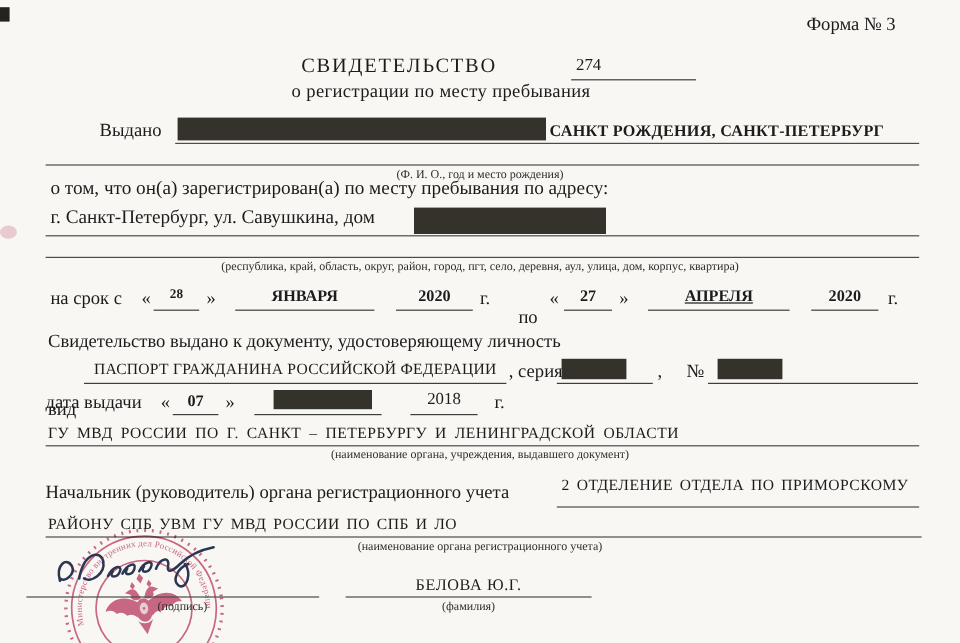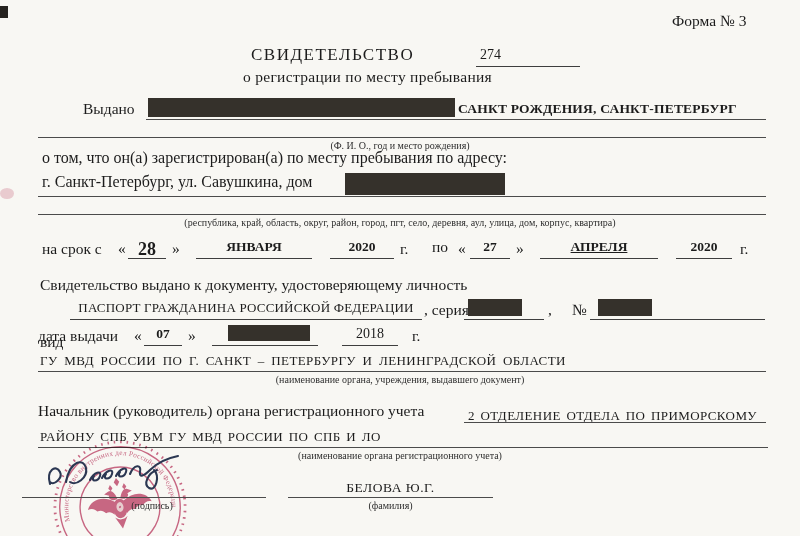--- a/index.html
+++ b/index.html
@@ -48,26 +48,26 @@
 
 <div class="abs t16" style="left:42px;top:149px;">о том, что он(а) зарегистрирован(а) по месту пребывания по адресу:</div>
 <div class="abs t16" style="left:42px;top:173px;">г. Санкт-Петербург, ул. Савушкина, дом</div>
 <div class="redact" style="left:345px;top:173px;width:160px;height:22px;"></div>
 <div class="hline" style="left:38px;top:196px;width:728px;"></div>
 <div class="hline" style="left:38px;top:214px;width:728px;"></div>
 <div class="cap" style="left:100px;top:217px;width:600px;">(республика, край, область, округ, район, город, пгт, село, деревня, аул, улица, дом, корпус, квартира)</div>
 
 <div class="abs t15" style="left:42px;top:240px;">на срок с</div>
 <div class="abs t15" style="left:118px;top:240px;">«</div>
-<span class="blank bold" style="left:128px;top:239px;width:38px;height:19px;font-size:18px;"><span>28</span></span>
+<span class="blank bold" style="left:128px;top:239px;width:38px;height:19px;font-size:11px;"><span>28</span></span>
 <div class="abs t15" style="left:172px;top:240px;">»</div>
 <span class="blank bold" style="left:196px;top:239px;width:116px;height:19px;font-size:13.5px;"><span>ЯНВАРЯ</span></span>
 <span class="blank bold" style="left:330px;top:239px;width:64px;height:19px;font-size:13.5px;"><span>2020</span></span>
 <div class="abs t15" style="left:400px;top:240px;">г.</div>
-<div class="abs t15" style="left:432px;top:238px;">по</div>
+<div class="abs t15" style="left:432px;top:256px;">по</div>
 <div class="abs t15" style="left:458px;top:240px;">«</div>
 <span class="blank bold" style="left:470px;top:239px;width:40px;height:19px;font-size:13.5px;"><span>27</span></span>
 <div class="abs t15" style="left:516px;top:240px;">»</div>
 <span class="blank bold" style="left:540px;top:239px;width:118px;height:19px;font-size:13.5px;text-decoration:underline;"><span>АПРЕЛЯ</span></span>
 <span class="blank bold" style="left:676px;top:239px;width:56px;height:19px;font-size:13.5px;"><span>2020</span></span>
 <div class="abs t15" style="left:740px;top:240px;">г.</div>
 
 <div class="abs t15" style="left:40px;top:276px;">Свидетельство выдано к документу, удостоверяющему личность</div>
 
 <div class="abs t15" style="left:40px;top:301px;margin-top:32px;">вид</div>
@@ -87,21 +87,21 @@
 <span class="blank" style="left:212px;top:326px;width:106px;height:19px;"></span>
 <div class="redact" style="left:228px;top:325px;width:82px;height:16px;"></div>
 <span class="blank" style="left:342px;top:326px;width:56px;height:19px;font-size:14px;"><span>2018</span></span>
 <div class="abs t15" style="left:412px;top:327px;">г.</div>
 
 <div class="abs caps-sp" style="left:40px;top:353px;">ГУ МВД РОССИИ ПО Г. САНКТ – ПЕТЕРБУРГУ И ЛЕНИНГРАДСКОЙ ОБЛАСТИ</div>
 <div class="hline" style="left:38px;top:371px;width:728px;"></div>
 <div class="cap" style="left:150px;top:374px;width:500px;">(наименование органа, учреждения, выдавшего документ)</div>
 
 <div class="abs t15" style="left:38px;top:402px;">Начальник (руководитель) органа регистрационного учета</div>
-<div class="abs caps-sp" style="left:468px;top:408px;word-spacing:2px;font-family:Liberation Serif, serif;">2 ОТДЕЛЕНИЕ ОТДЕЛА ПО ПРИМОРСКОМУ</div>
+<div class="abs caps-sp" style="left:468px;top:396px;word-spacing:2px;font-family:Liberation Serif, serif;">2 ОТДЕЛЕНИЕ ОТДЕЛА ПО ПРИМОРСКОМУ</div>
 <div class="hline" style="left:464px;top:422px;width:302px;"></div>
 <div class="abs caps-sp" style="left:40px;top:429px;word-spacing:2px;">РАЙОНУ СПБ УВМ ГУ МВД РОССИИ ПО СПБ И ЛО</div>
 <div class="hline" style="left:38px;top:447px;width:730px;"></div>
 <div class="cap" style="left:150px;top:450px;width:500px;">(наименование органа регистрационного учета)</div>
 
 <div class="stamp-wrap">
   <svg width="140" height="140" viewBox="-100 -100 200 200">
     <g stroke="#c2496e" fill="none">
       <circle r="93" stroke-width="4" stroke-dasharray="2.2 7"></circle>
       <circle r="86" stroke-width="2"></circle>

